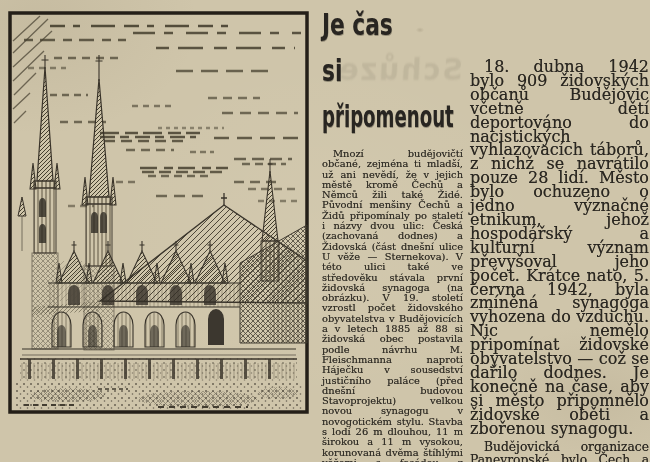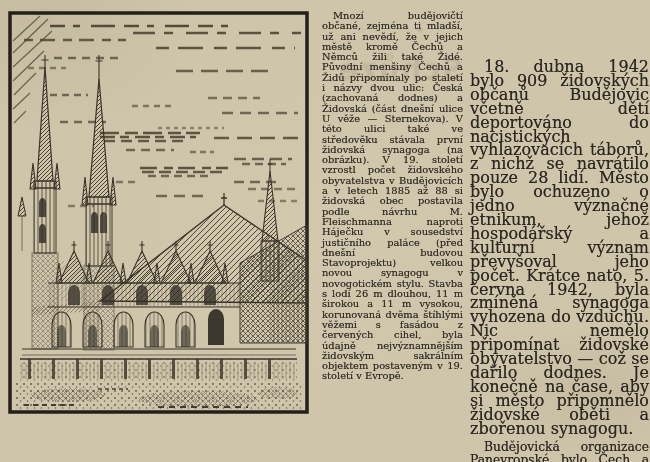--- a/index.html
+++ b/index.html
@@ -220,20 +220,25 @@
         <line x1="16" y1="394" x2="70" y2="394" stroke-dasharray="5 4" stroke-width="2"></line>
         <line x1="150" y1="396" x2="240" y2="396" stroke-dasharray="6 5" stroke-width="2"></line>
         <line x1="90" y1="378" x2="120" y2="378" stroke-dasharray="4 3" stroke-width="1.6"></line>
       </g>
     </svg>
   </div>
 
   <div class="ghost">Schůze</div>
 
   <div class="col-mid">
+    <h1 class="headline">
+      <span class="hl1">Je čas</span>
+      <span class="hl2">si</span>
+      <span class="hl3">připomenout</span>
+    </h1>
     <p class="body mid">Mnozí budějovičtí občané, zejména ti mladší, už ani nevědí, že v jejich městě kromě Čechů a Němců žili také Židé. Původní menšiny Čechů a Židů připomínaly po staletí i názvy dvou ulic: Česká (zachovaná dodnes) a Židovská (část dnešní ulice U věže — Sternekova). V této ulici také ve středověku stávala první židovská synagoga (na obrázku). V 19. století vzrostl počet židovského obyvatelstva v Budějovicích a v letech 1885 až 88 si židovská obec postavila podle návrhu M. Fleischmanna naproti Háječku v sousedství justičního paláce (před dnešní budovou Stavoprojektu) velkou novou synagogu v novogotickém stylu. Stavba s lodí 26 m dlouhou, 11 m širokou a 11 m vysokou, korunovaná dvěma štíhlými věžemi s fasádou z červených cihel, byla údajně nejvýznamnějším židovským sakrálním objektem postaveným v 19. století v Evropě.</p>
   </div>
 
   <div class="col-right">
     <p class="body rp1">18. dubna 1942 bylo 909 židovských občanů Budějovic včetně dětí deportováno do nacistických vyhlazovacích táborů, z nichž se navrátilo pouze 28 lidí. Město bylo ochuzeno o jedno význačné etnikum, jehož hospodářský a kulturní význam převyšoval jeho počet. Krátce nato, 5. června 1942, byla zmíněná synagoga vyhozena do vzduchu. Nic nemělo připomínat židovské obyvatelstvo — což se dařilo dodnes. Je konečně na čase, aby si město připomnělo židovské oběti a zbořenou synagogu.</p>
     <p class="body rp2"><span>Budějovická organizace Panevropské bylo Čech a Moravy proto poslala vedení města návrh na zřízení památníku na místě synagogy a vyzývá k ustavení přípravného výboru. </span><span class="bold">Zájemci o tuto akci se zatím mohou hlásit na kontaktní adrese: Ing. Karel Groulík, K. Biebla 35, 370 05 Č. Budějovice.</span></p>
 
   </div>
 
 </div>

